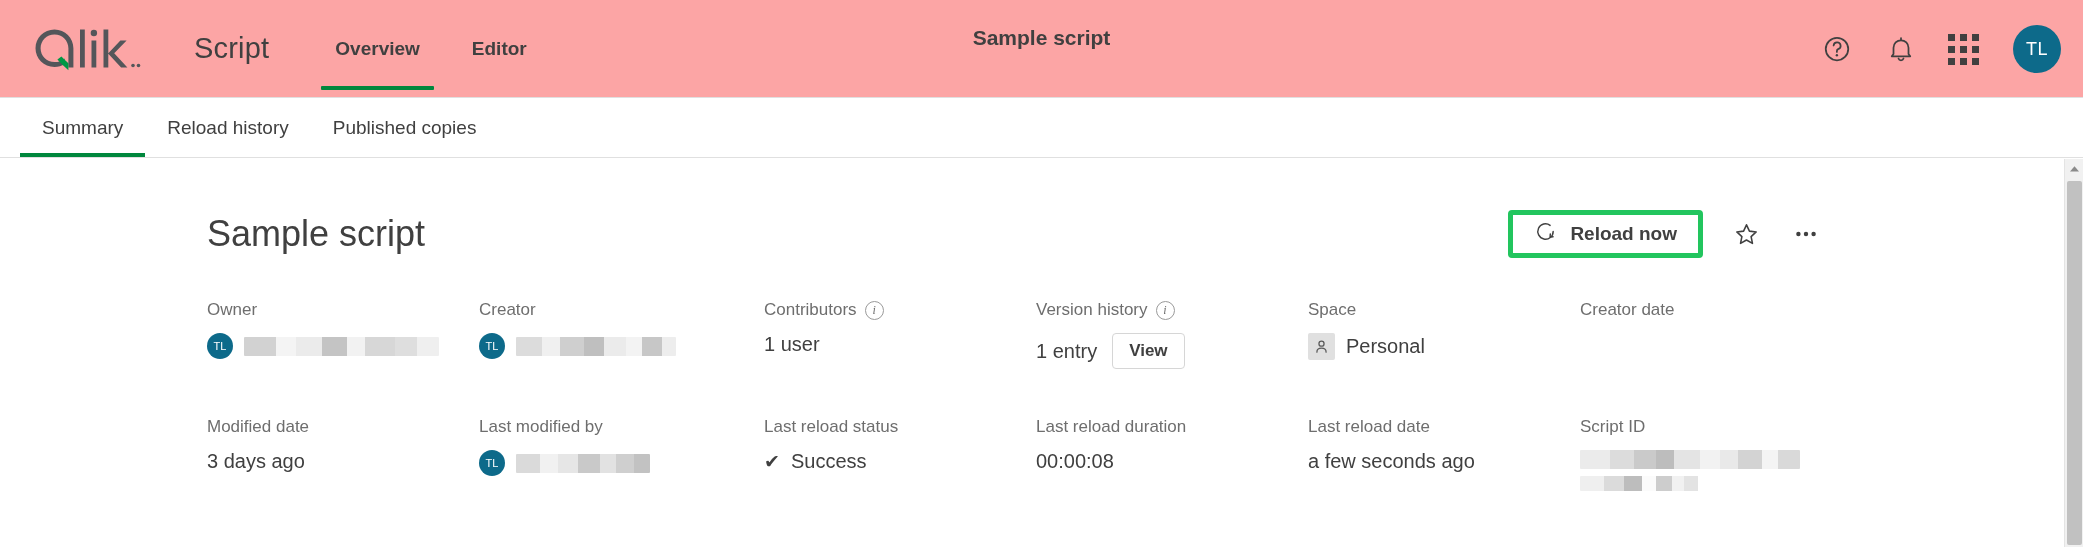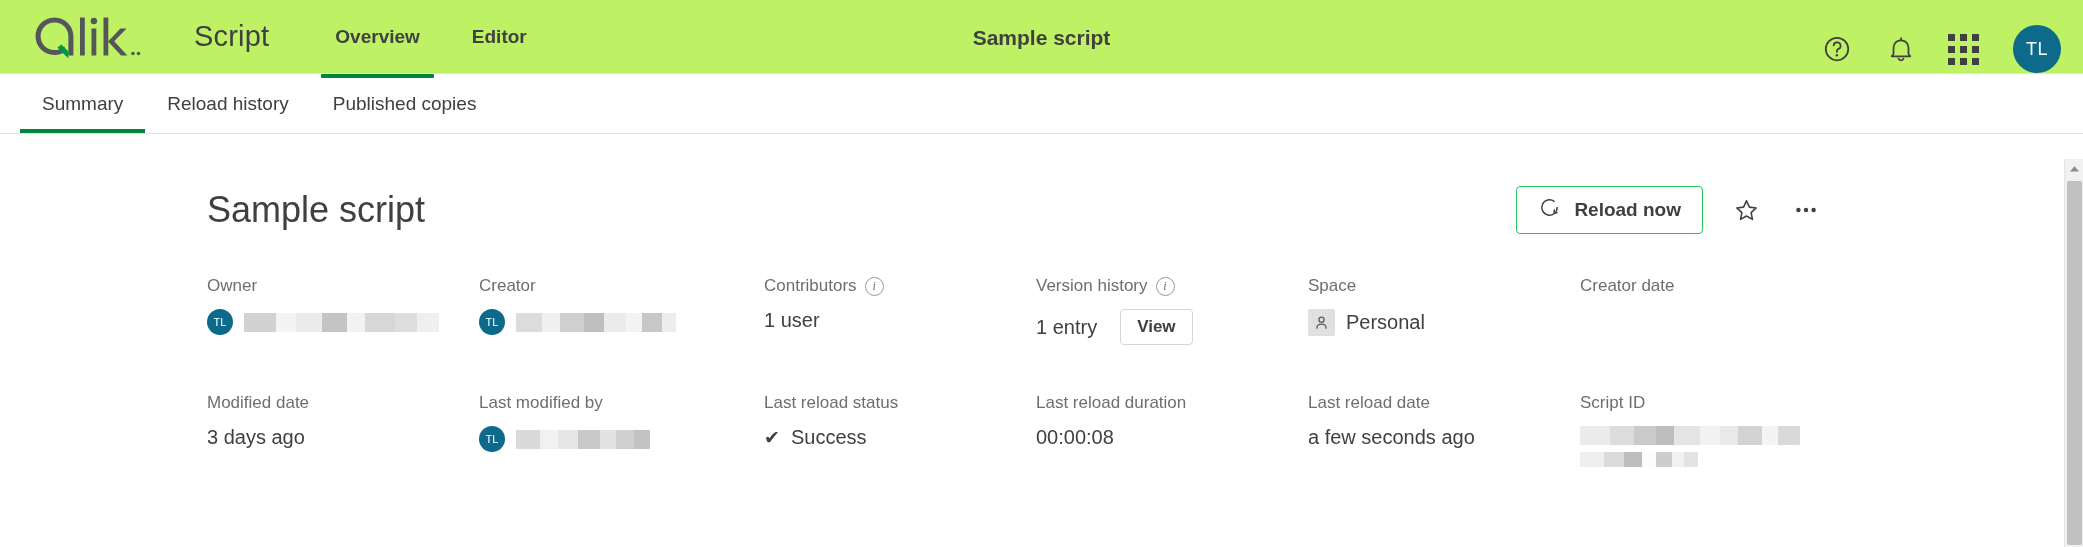--- a/index.html
+++ b/index.html
@@ -10,25 +10,25 @@
     background: #ffffff;
     font-family: "Liberation Sans", sans-serif;
     -webkit-font-smoothing: antialiased;
   }
 
   .app { position: relative; width: 2083px; height: 547px; background:#fff; }
 
   
   .topbar {
     position: relative;
-    height: 74px;
+    height: 98px;
     display: flex;
     align-items: center;
     border-bottom: 1px solid #e0e0e0;
-    background: #bef264;
+    background: #fca5a5;
   }
 
   .logo {
     margin-left: 28px;
     width: 128px;
     height: 52px;
     display: flex;
     align-items: center;
   }
 
@@ -170,21 +170,21 @@
     display: flex;
     align-items: center;
     gap: 26px;
   }
   .reload-btn {
     display: flex;
     align-items: center;
     gap: 13px;
     height: 48px;
     padding: 0 21px;
-    border: 1px solid #22c55e;
+    border: 5px solid #22c55e;
     border-radius: 4px;
     background: #fff;
     font-size: 19px;
     font-weight: 700;
     color: #404040;
     cursor: pointer;
     white-space: nowrap;
   }
   .icon-btn {
     width: 34px; height: 34px;
@@ -248,21 +248,21 @@
     font-style: italic;
     font-family: "Liberation Serif", serif;
     display: inline-flex;
     align-items: center;
     justify-content: center;
     cursor: pointer;
     flex: 0 0 auto;
   }
 
   .view-btn {
-    margin-left: 12px;
+    margin-left: 4px;
     height: 36px;
     padding: 0 16px;
     border: 1px solid #d6d6d6;
     border-radius: 4px;
     background: #fff;
     font-size: 17px;
     font-weight: 700;
     color: #404040;
     cursor: pointer;
   }

